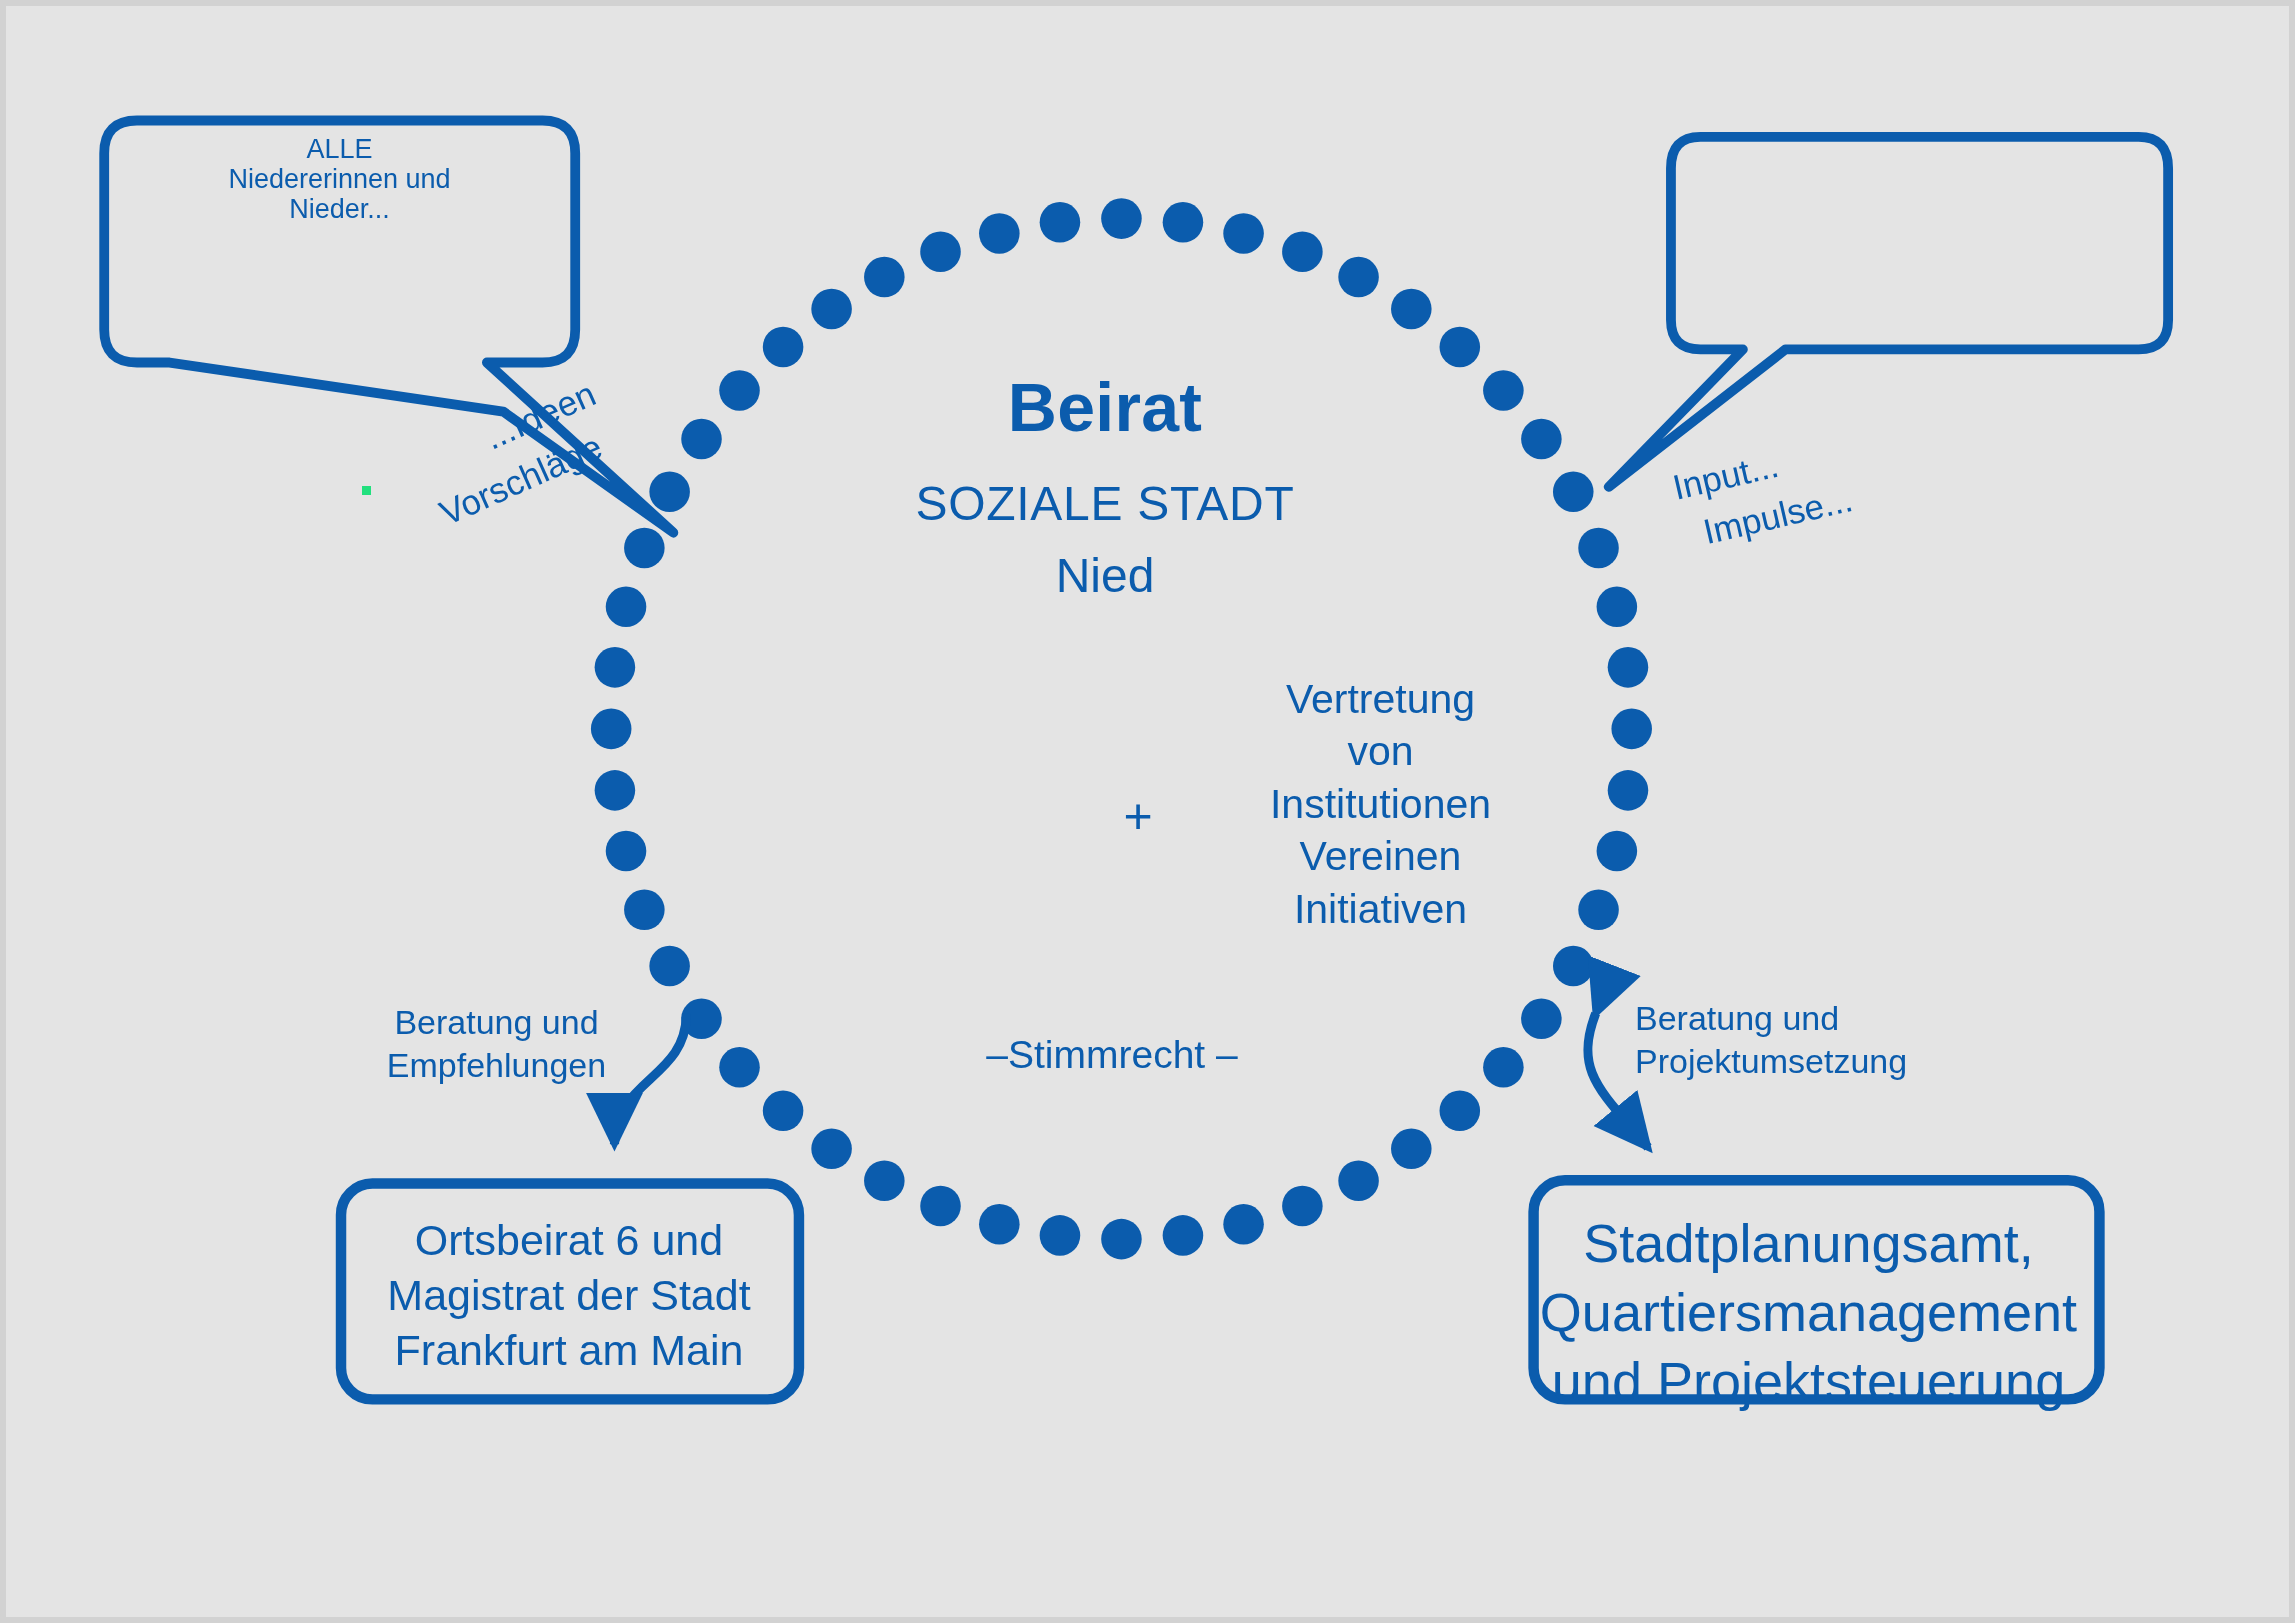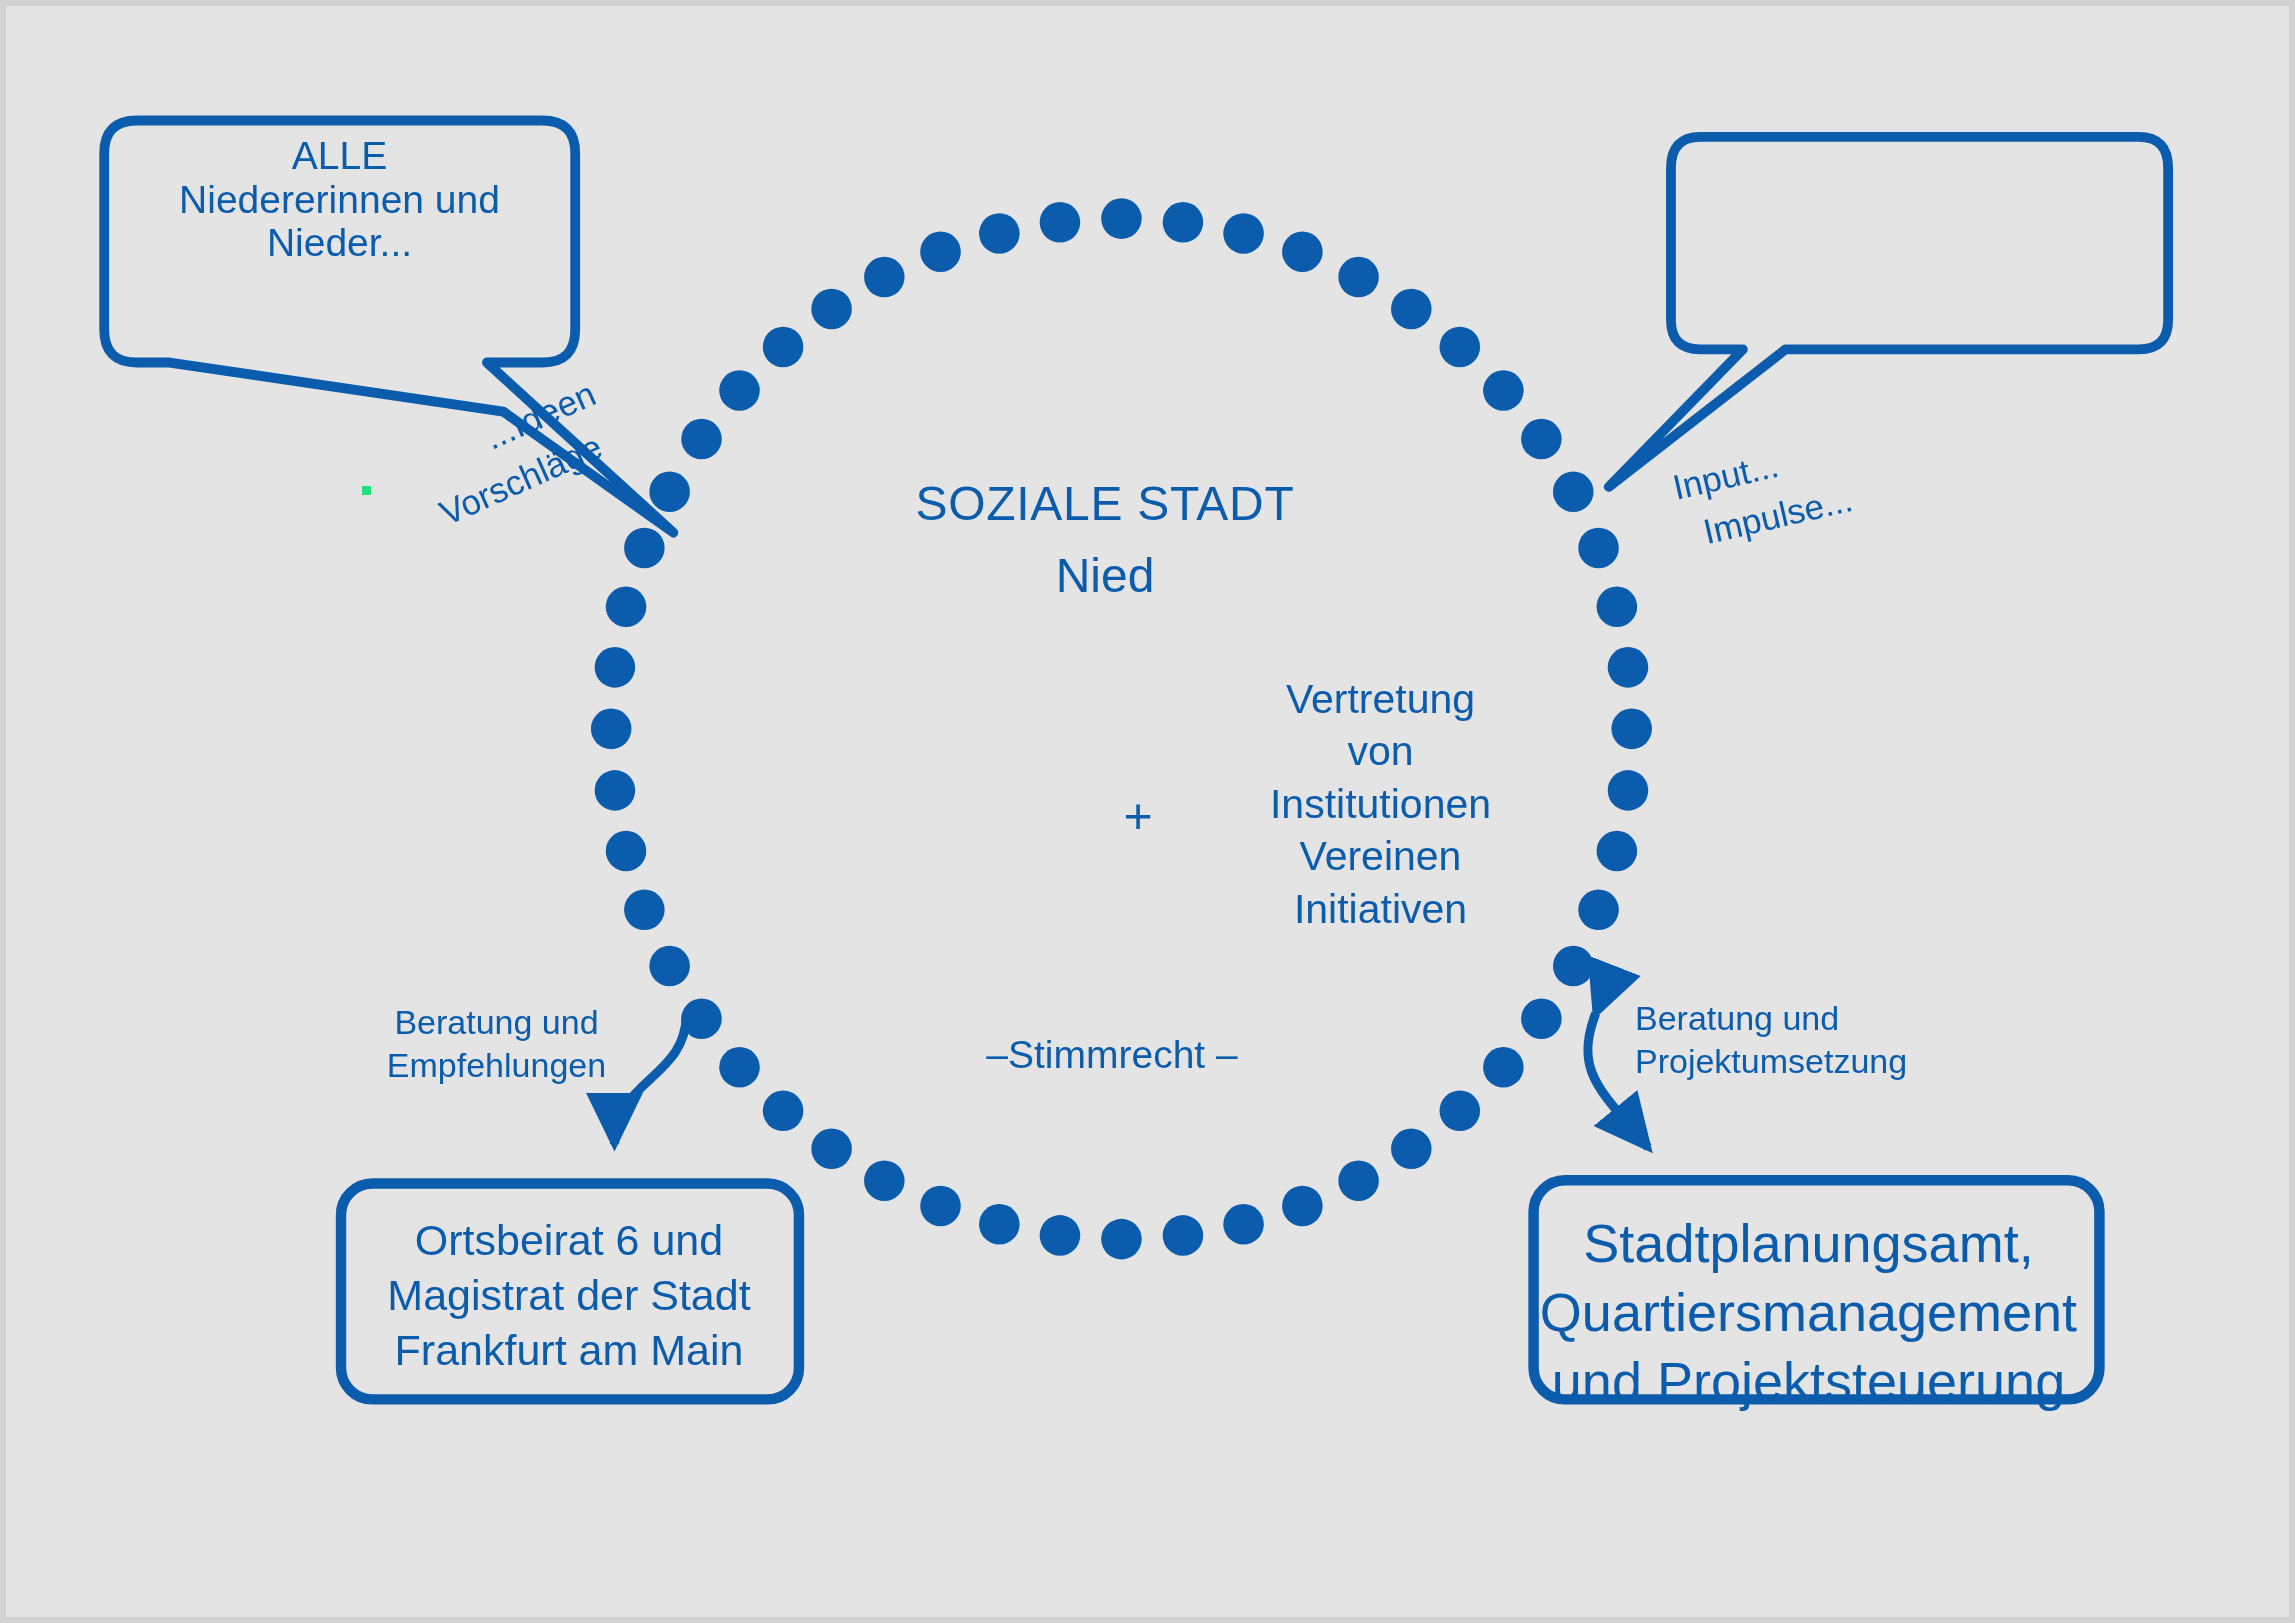--- a/index.html
+++ b/index.html
@@ -31,21 +31,21 @@
     text-align: center;
     line-height: 1.12;
     white-space: pre-line;
     pointer-events: none;
   }
 
   
   #bubble-left-text {
     left: 98px; top: 128px;
     width: 471px;
-    font-size: 39px;
+    font-size: 27px;
   }
   #bubble-right-text {
     left: 1656px; top: 151px;
     width: 484px;
     font-size: 39px;
   }
 
   
   #beirat-title {
     left: 772px; top: 363px;
@@ -236,20 +236,21 @@
     <path d="M 2430 1540 C 2395 1630 2440 1660 2510 1745" fill="none" stroke="#0b5cad" stroke-width="14" marker-start="url(#arrowhead)" marker-end="url(#arrowhead)"></path>
   </svg>
 
   <span class="green-dot" style="left:356px; top:480px;"></span>
 
   <div class="txt" id="bubble-left-text"><span>ALLE</span>
 <span>Niedererinnen und</span>
 <span>Nieder...</span></div>
 
 
+  <div class="txt" id="beirat-title">Beirat</div>
   <div class="txt" id="soziale-stadt">SOZIALE STADT</div>
   <div class="txt" id="nied">Nied</div>
 
   <div class="txt" id="plus-sign">+</div>
   <div class="txt" id="stimmrecht">–Stimmrecht  –</div>
   <div class="txt" id="col-right">Vertretung
 von
 Institutionen
 Vereinen
 Initiativen</div>

